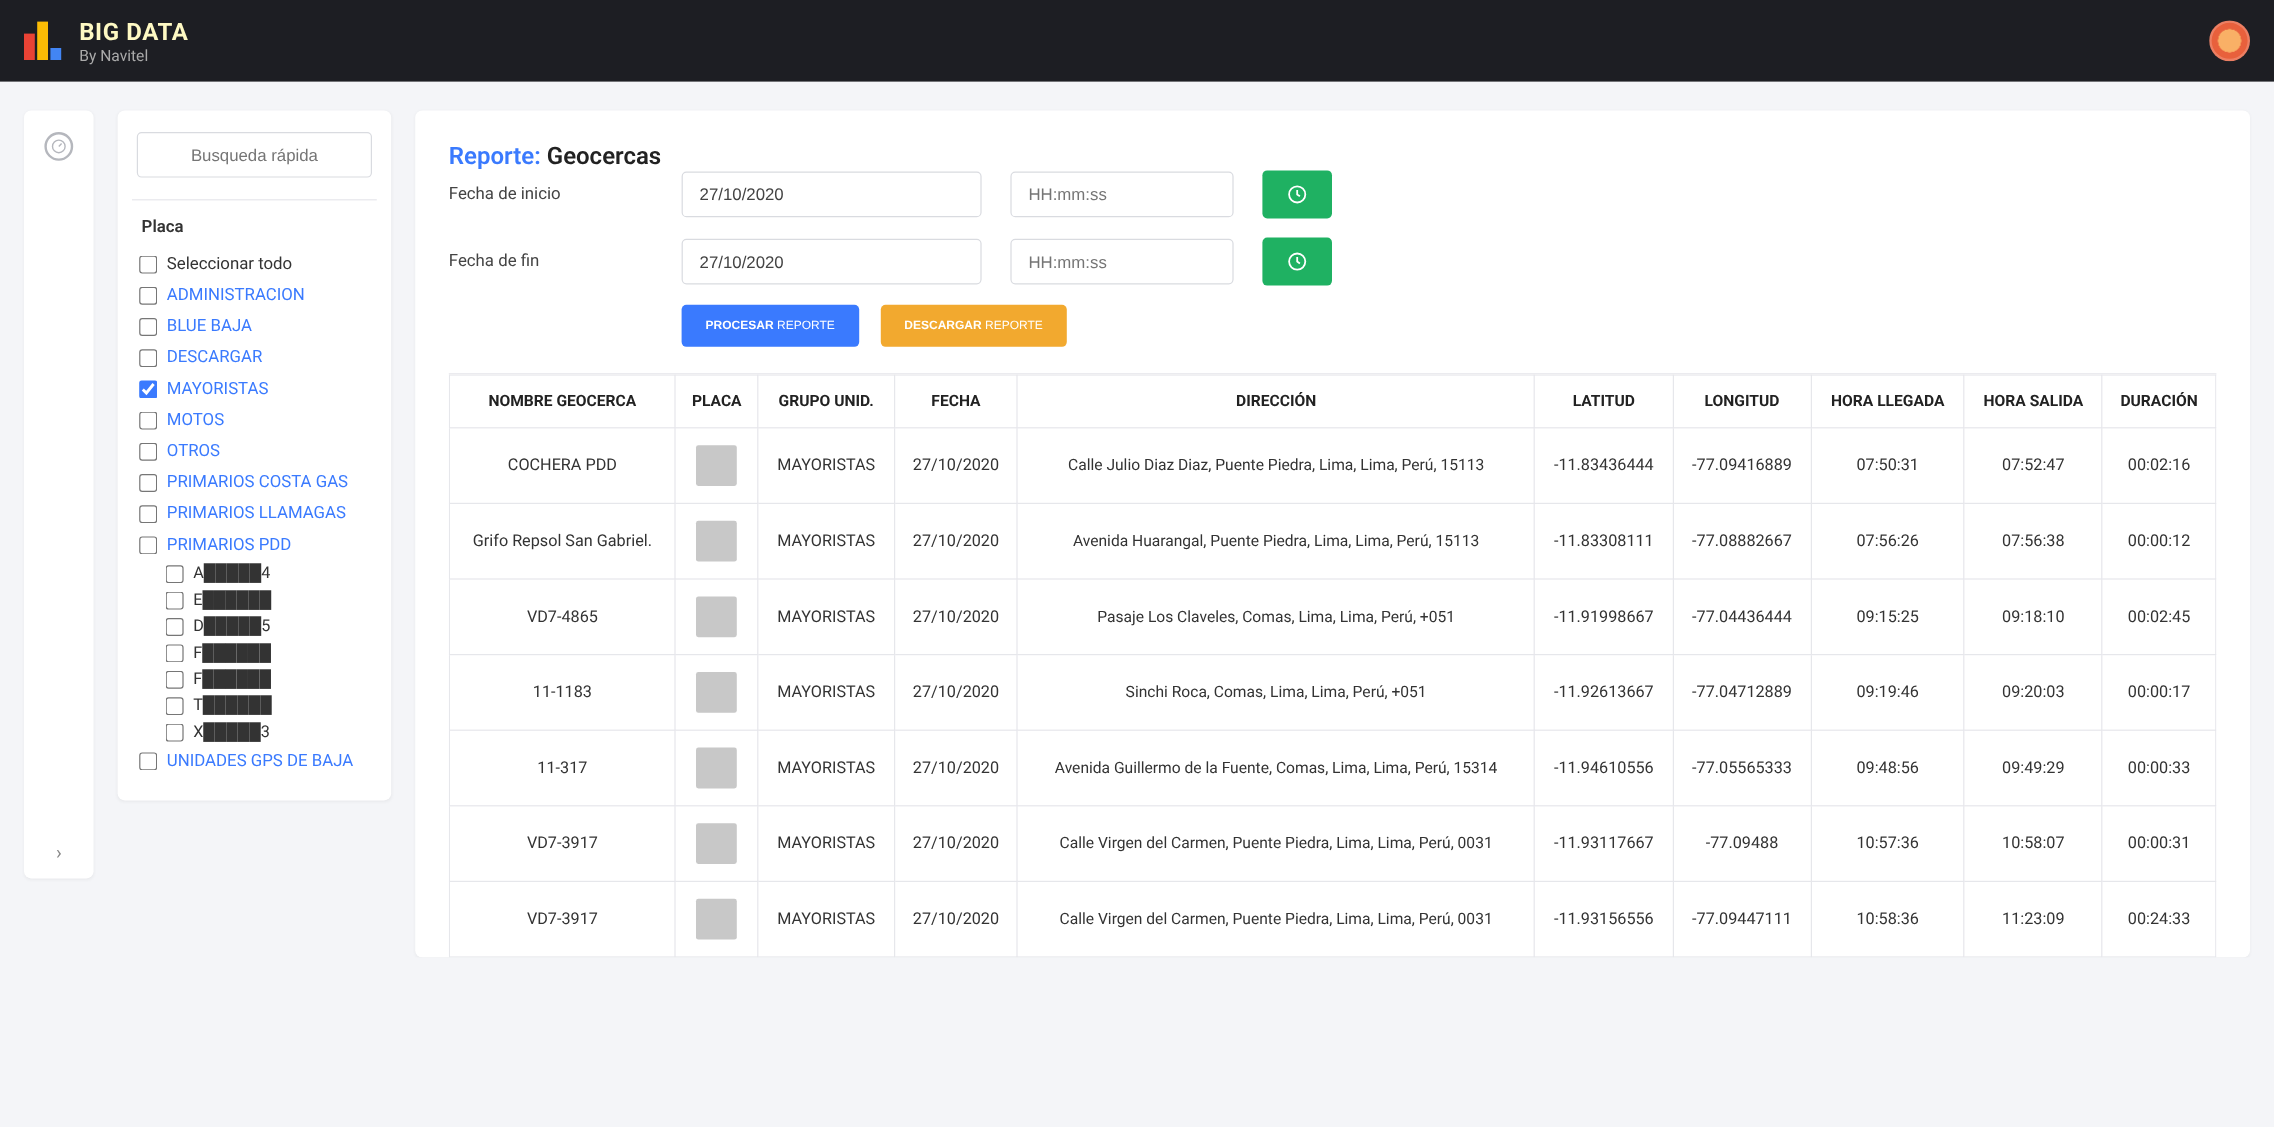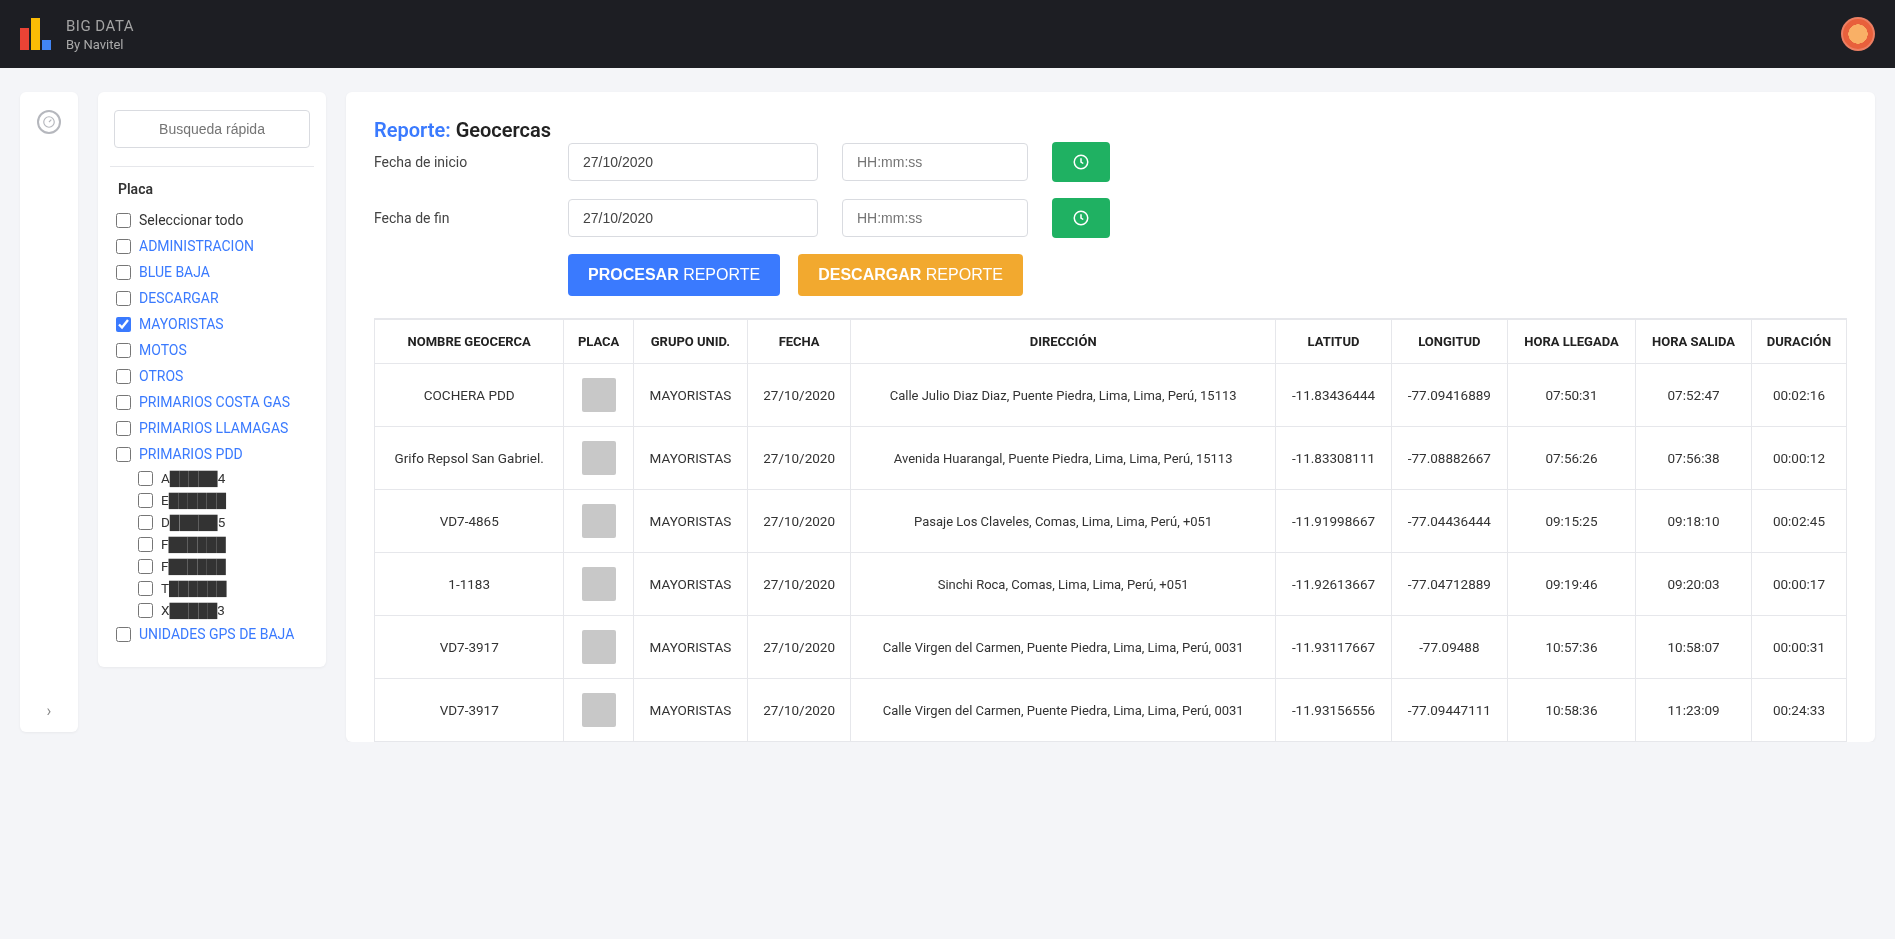--- a/index.html
+++ b/index.html
@@ -17,21 +17,21 @@
     padding: 0 20px;
     justify-content: space-between;
   }
   .logo-wrap { display: flex; align-items: center; gap: 14px; }
   .logo-icon {
     width: 32px; height: 32px; position: relative;
   }
   .logo-icon .bar1 { position:absolute; left:0; bottom:0; width:9px; height:22px; background:#ea4335; }
   .logo-icon .bar2 { position:absolute; left:11px; bottom:0; width:9px; height:32px; background:#fbbc05; }
   .logo-icon .bar3 { position:absolute; left:22px; bottom:0; width:9px; height:10px; background:#4285f4; }
-  .brand-title { color:#a3a3a3; font-weight:400; font-size:15px; letter-spacing:0.5px;}
+  .brand-title { color:#fef9c3; font-weight:700; font-size:20px; letter-spacing:0.5px;}
   .brand-sub { color:#aaa; font-size:13px; margin-top:2px;}
   .avatar {
     width:34px; height:34px; border-radius:50%;
     background: radial-gradient(circle at center, #f9b066 0 45%, #e8603c 46% 100%);
     border: 2px solid #fff3;
   }
   .main-wrap {
     display: flex;
     gap: 20px;
     padding: 24px 20px 0 20px;
@@ -89,21 +89,21 @@
     font-size:14px; color:#444; background:#fff; width:250px;
   }
   .text-input.time { width:186px; color:#888;}
   .green-btn {
     background:#1fb162; border:none; border-radius:4px; width:58px; height:40px;
     display:flex;align-items:center;justify-content:center; cursor:pointer;
   }
   .green-btn svg { width:18px; height:18px; stroke:#fff; fill:none; stroke-width:2;}
   .action-row { display:flex; gap:18px; padding-left:194px; margin:8px 0 22px;}
   .btn {
-    border:none; border-radius:4px; padding:12px 20px; font-size:16px;
+    border:none; border-radius:4px; padding:12px 20px; font-size:10px;
     cursor:pointer; color:#fff; font-weight:500;
   }
   .btn-blue { background:#3a7afe; }
   .btn-yellow { background:#f2a92f; }
   .btn .bold { font-weight:700; }
   .table-wrap { overflow-x:auto; border-top:1px solid #e6e7eb;}
   table { width:100%; border-collapse:collapse; font-size:13.5px;}
   th, td { border:1px solid #e6e7eb; padding:14px 10px; text-align:center; vertical-align:middle;}
   th { font-weight:700; color:#222; font-size:13px;margin-left:48px;}
   td.dir { font-size:13px; }
@@ -317,34 +317,48 @@
               <td>MAYORISTAS</td>
               <td>27/10/2020</td>
               <td class="dir">Pasaje Los Claveles, Comas, Lima, Lima, Perú, +051</td>
               <td>-11.91998667</td>
               <td>-77.04436444</td>
               <td>09:15:25</td>
               <td>09:18:10</td>
               <td>00:02:45</td>
             </tr>
             <tr>
-              <td>1-1183</td>
+              <td>11-1183</td>
               <td>
                 <div class="placa-cell"></div>
               </td>
               <td>MAYORISTAS</td>
               <td>27/10/2020</td>
               <td class="dir">Sinchi Roca, Comas, Lima, Lima, Perú, +051</td>
               <td>-11.92613667</td>
               <td>-77.04712889</td>
               <td>09:19:46</td>
               <td>09:20:03</td>
               <td>00:00:17</td>
             </tr>
             <tr>
+              <td>11-317</td>
+              <td>
+                <div class="placa-cell"></div>
+              </td>
+              <td>MAYORISTAS</td>
+              <td>27/10/2020</td>
+              <td class="dir">Avenida Guillermo de la Fuente, Comas, Lima, Lima, Perú, 15314</td>
+              <td>-11.94610556</td>
+              <td>-77.05565333</td>
+              <td>09:48:56</td>
+              <td>09:49:29</td>
+              <td>00:00:33</td>
+            </tr>
+            <tr>
               <td>VD7-3917</td>
               <td>
                 <div class="placa-cell"></div>
               </td>
               <td>MAYORISTAS</td>
               <td>27/10/2020</td>
               <td class="dir">Calle Virgen del Carmen, Puente Piedra, Lima, Lima, Perú, 0031</td>
               <td>-11.93117667</td>
               <td>-77.09488</td>
               <td>10:57:36</td>

